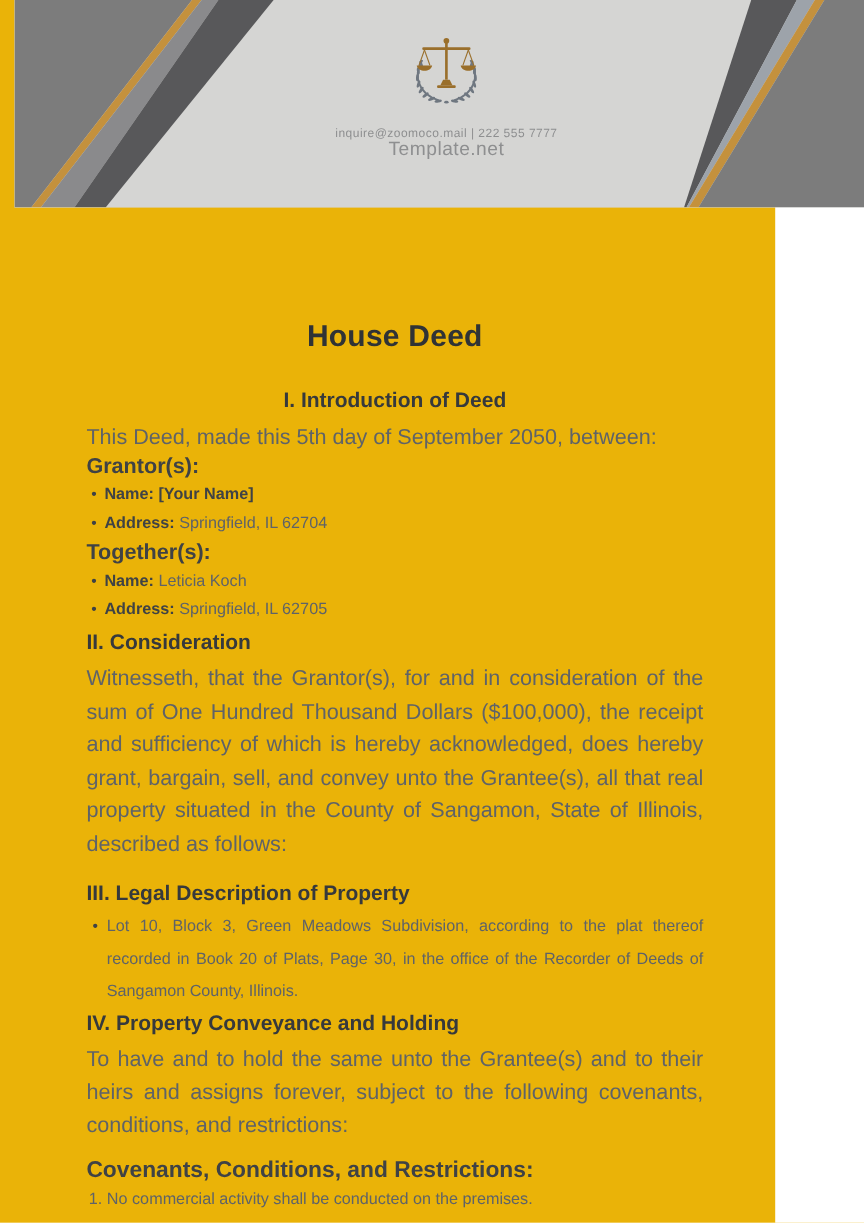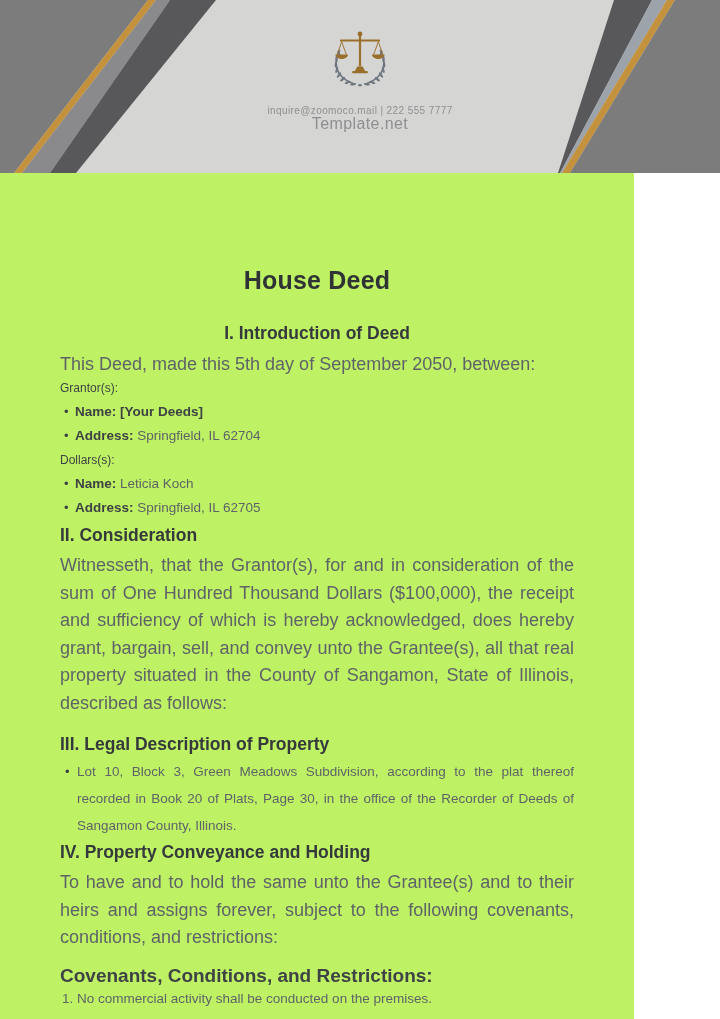--- a/index.html
+++ b/index.html
@@ -1,20 +1,20 @@
 <!DOCTYPE html>
 <html><head>
 <meta charset="utf-8">
 <style>
   html,body{margin:0;padding:0;}
   body{
     width:720px;height:1019px;overflow:hidden;background:#ffffff;
     font-family:"Liberation Sans", sans-serif;
   }
-  .page{position:relative;width:634px;height:1019px;background:#bef264;}
+  .page{position:relative;width:634px;height:1019px;background:#eab308;padding-left:12px;}
 
   
   .header{position:relative;width:720px;height:173px;background:#d5d5d3;overflow:hidden;}
   .corner-svg{position:absolute;top:0;left:0;width:720px;height:173px;display:block;}
   .header-inner{position:relative;z-index:2;text-align:center;}
   .logo{margin-top:28px;display:inline-block;}
   .contact-line{
     margin-top:8px;font-size:10px;line-height:13px;color:#8e8f90;letter-spacing:.4px;
   }
   .site-line{font-size:16px;line-height:13px;color:#8e8f90;letter-spacing:.4px;}
@@ -28,21 +28,21 @@
   h2.sec-heading{
     font-size:17.5px;line-height:22px;font-weight:bold;color:#36393c;margin:0;
   }
   #sec1-heading{margin-top:27px;text-align:center;}
   #sec2-heading{margin-top:4px;}
   #sec3-heading{margin-top:16px;}
   #sec4-heading{margin-top:2px;}
 
   p, .line{font-size:18px;color:#5f6368;margin:0;}
   .intro-line{margin-top:8px;line-height:24px;}
-  .party-label{font-weight:normal;color:#3f4245;line-height:24px;font-size:12px;}
+  .party-label{font-weight:bold;color:#3f4245;line-height:24px;font-size:18px;}
   ul.kv-list{margin:0;padding:0 0 0 15px;list-style:none;}
   ul.kv-list li{position:relative;line-height:24px;font-size:13.5px;color:#5f6368;}
   ul.kv-list li::before{content:"•";position:absolute;left:-11px;color:#3f4245;font-size:13px;}
   .b-label{font-weight:bold;color:#3f4245;}
   .b-value{font-weight:bold;color:#3f4245;}
 
   .para-justify{margin-top:6px;line-height:27.5px;text-align:justify;}
   .single-line{margin-top:8px;line-height:24px;}
   ul.legal-list{margin:3px 0 0;padding:0 0 0 17px;list-style:none;}
   ul.legal-list li{position:relative;line-height:27px;font-size:13.5px;color:#5f6368;text-align:justify;}
@@ -122,24 +122,24 @@
   </div>
 
   <div class="content">
 
     <div class="doc-title">House Deed</div>
 
     <h2 class="sec-heading" id="sec1-heading">I. Introduction of Deed</h2>
     <p class="intro-line">This Deed, made this 5th day of September 2050, between:</p>
     <div class="party-label">Grantor(s):</div>
     <ul class="kv-list">
-      <li><span class="b-label">Name:</span> <span class="b-value">[Your Deeds]</span></li>
+      <li><span class="b-label">Name:</span> <span class="b-value">[Your Name]</span></li>
       <li><span class="b-label">Address:</span> <span>Springfield, IL 62704</span></li>
     </ul>
-    <div class="party-label">Dollars(s):</div>
+    <div class="party-label">Together(s):</div>
     <ul class="kv-list">
       <li><span class="b-label">Name:</span> <span>Leticia Koch</span></li>
       <li><span class="b-label">Address:</span> <span>Springfield, IL 62705</span></li>
     </ul>
 
     <h2 class="sec-heading" id="sec2-heading">II. Consideration</h2>
     <p class="para-justify">Witnesseth, that the Grantor(s), for and in consideration of the sum of One Hundred Thousand Dollars ($100,000), the receipt and sufficiency of which is hereby acknowledged, does hereby grant, bargain, sell, and convey unto the Grantee(s), all that real property situated in the County of Sangamon, State of Illinois, described as follows:</p>
 
     <h2 class="sec-heading" id="sec3-heading">III. Legal Description of Property</h2>
     <ul class="legal-list">

